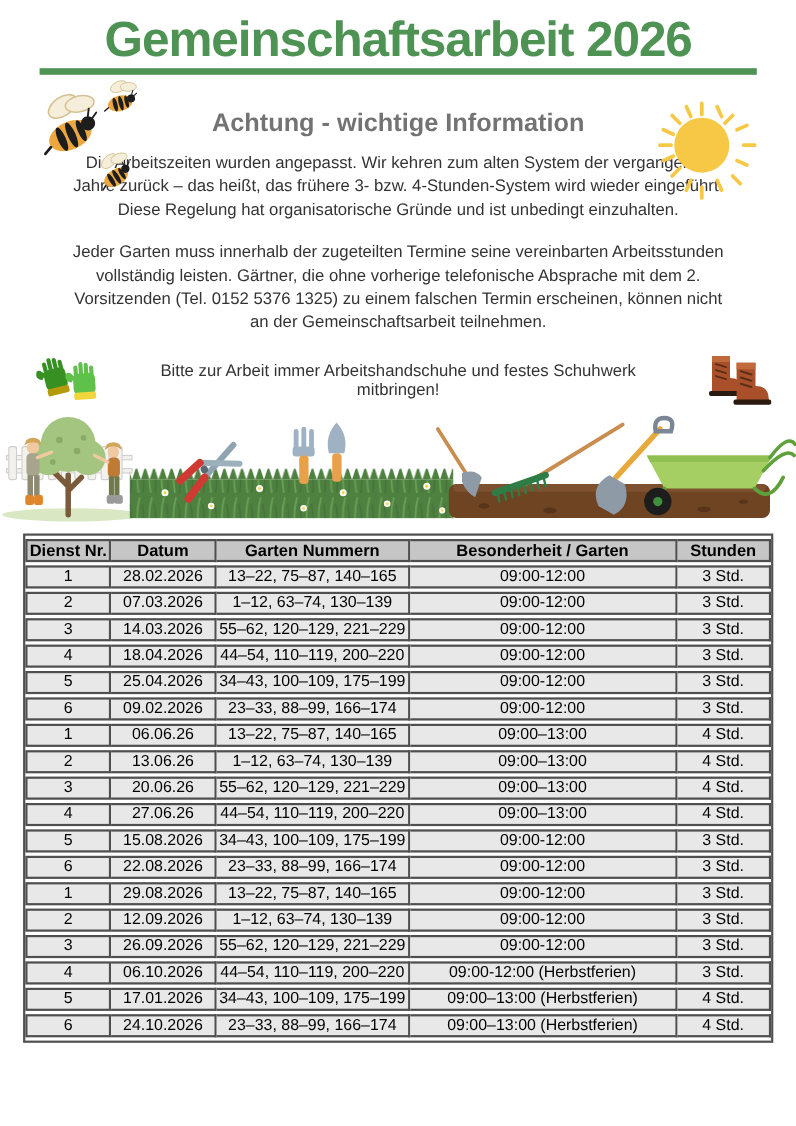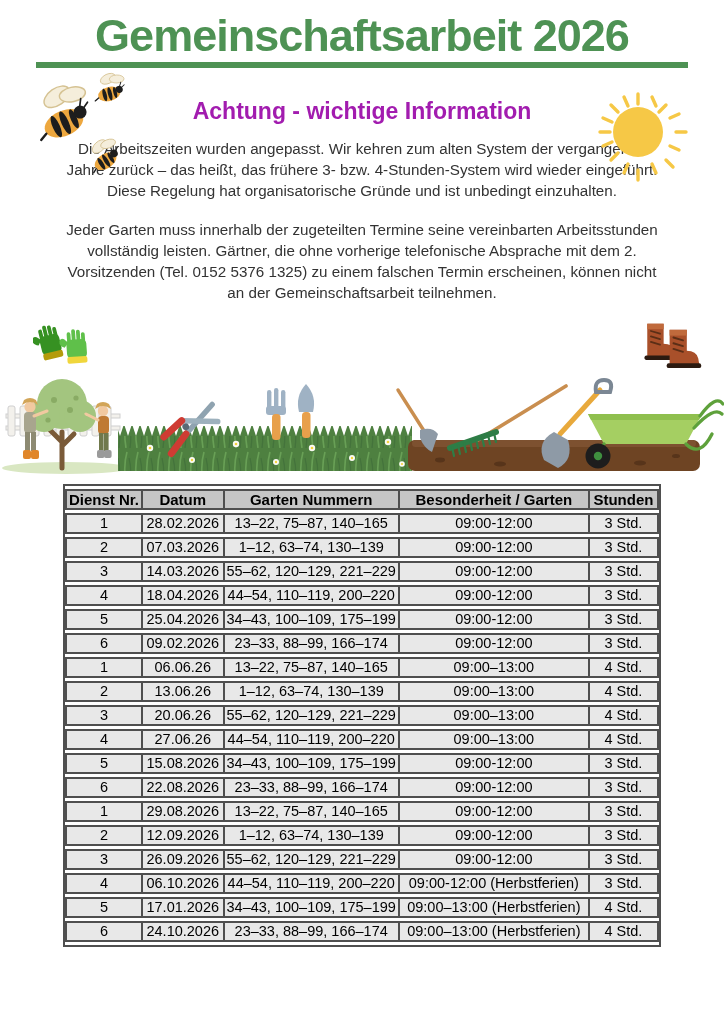--- a/index.html
+++ b/index.html
@@ -2,40 +2,40 @@
 <html><head>
 <meta charset="utf-8">
 <style>
   * { margin:0; padding:0; box-sizing:border-box; }
   body { background:#888; font-family:"Liberation Sans", sans-serif; }
   .page { position:relative; width:724px; height:1024px; background:#ffffff; margin:0 auto; overflow:hidden; color:#2e2e2e; }
 
   .title { margin-top:12px; text-align:center; font-size:45px; font-weight:800; color:#4e9254; letter-spacing:-1px; line-height:1.05; }
   .title-underline { width:652px; height:6px; background:#4e9254; margin:3px auto 0; }
 
-  .subtitle { margin-top:30px; text-align:center; font-size:23px; font-weight:700; color:#a21caf; }
+  .subtitle { margin-top:30px; text-align:center; font-size:23px; font-weight:700; color:#737373; }
 
   .deco { position:absolute; }
   .bees { left:28px; top:70px; width:110px; height:150px; }
   .sun  { right:28px; top:80px; width:110px; height:110px; }
 
   .para { margin:14px auto 0; max-width:602px; text-align:center; font-size:15.2px; line-height:1.38; color:#333; }
   .para p { margin:0; }
   .para.second { margin-top:18px; }
 
   .equip-row { position:relative; margin-top:14px; height:56px; }
   .equip-row .note { position:absolute; left:110px; right:110px; top:50%; transform:translateY(-50%); text-align:center; font-size:15.2px; color:#333; }
   .gloves { left:33px; top:2px; width:62px; height:54px; }
   .boots  { right:20px; top:-2px; width:64px; height:58px; }
 
   .meeting { text-align:center; font-size:16.5px; font-weight:700; color:#111; margin-top:0px; }
 
   .banner { margin-top:2px; width:724px; height:100px; }
 
-  .table-wrap { margin:4px auto 0; width:598px; border:2px solid #4f4f4f; background:#fff; }
+  .table-wrap { margin:4px auto 0; width:682px; border:2px solid #4f4f4f; background:#fff; }
   table.schedule { width:100%; border-collapse:separate; border-spacing:0 3px; }
   .schedule th, .schedule td {
     border-top:2px solid #4f4f4f; border-bottom:2px solid #4f4f4f; border-right:2px solid #4f4f4f;
     text-align:center; padding:0 2px; line-height:17px; white-space:nowrap; overflow:hidden;
   }
   .schedule th:first-child, .schedule td:first-child { border-left:2px solid #4f4f4f; }
   .schedule th { background:#c6c6c6; font-size:15px; font-weight:700; color:#000; }
   .schedule td { background:#e8e8e8; font-size:14.5px; color:#000; }
 </style>
 </head>
@@ -112,20 +112,21 @@
   
   <div class="equip-row">
     <svg class="deco gloves" viewBox="0 0 62 54">
       <g class="gfill-dark" transform="rotate(-14 16 24)">
           <use href="#glove" x="-2" y="2" width="38" height="42" style="filter: brightness(0.72) saturate(1.3)"></use>
         </g>
       <g transform="rotate(-4 44 26)">
           <use href="#glove" x="24" y="6" width="38" height="42"></use>
         </g>
     </svg>
+    <div class="note">Bitte zur Arbeit immer Arbeitshandschuhe und festes Schuhwerk mitbringen!</div>
     <svg class="deco boots" viewBox="0 0 64 58">
       <use href="#boot" x="0" y="4" width="40" height="42"></use>
       <use href="#boot" x="22" y="10" width="42" height="44"></use>
     </svg>
   </div>
 
   
 
   
   <svg class="banner" viewBox="0 0 724 100">

